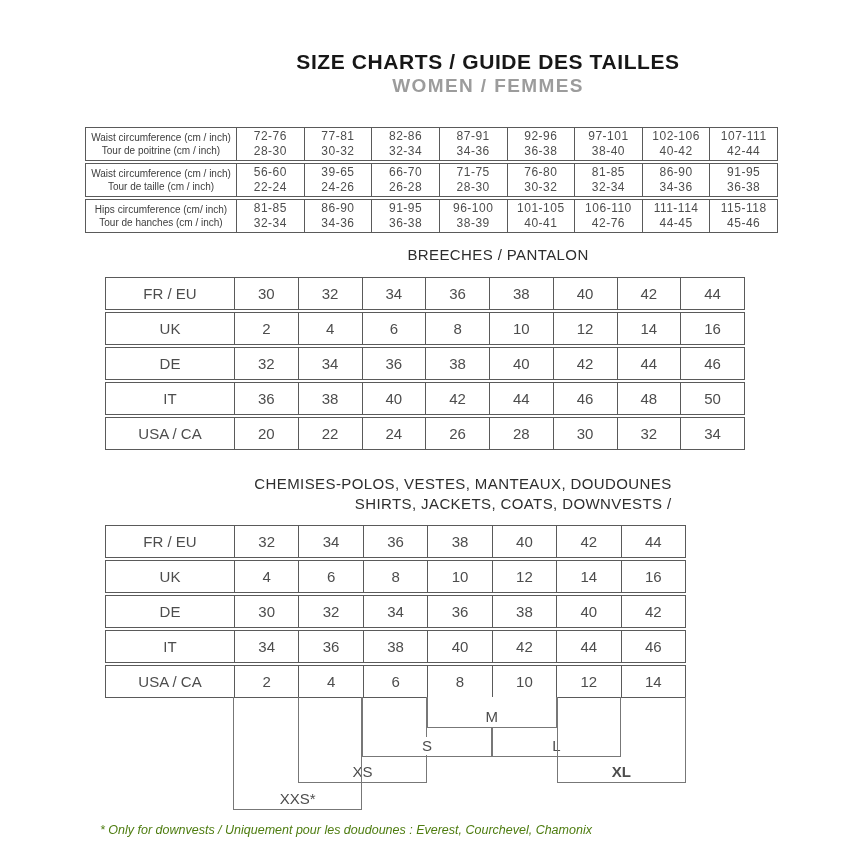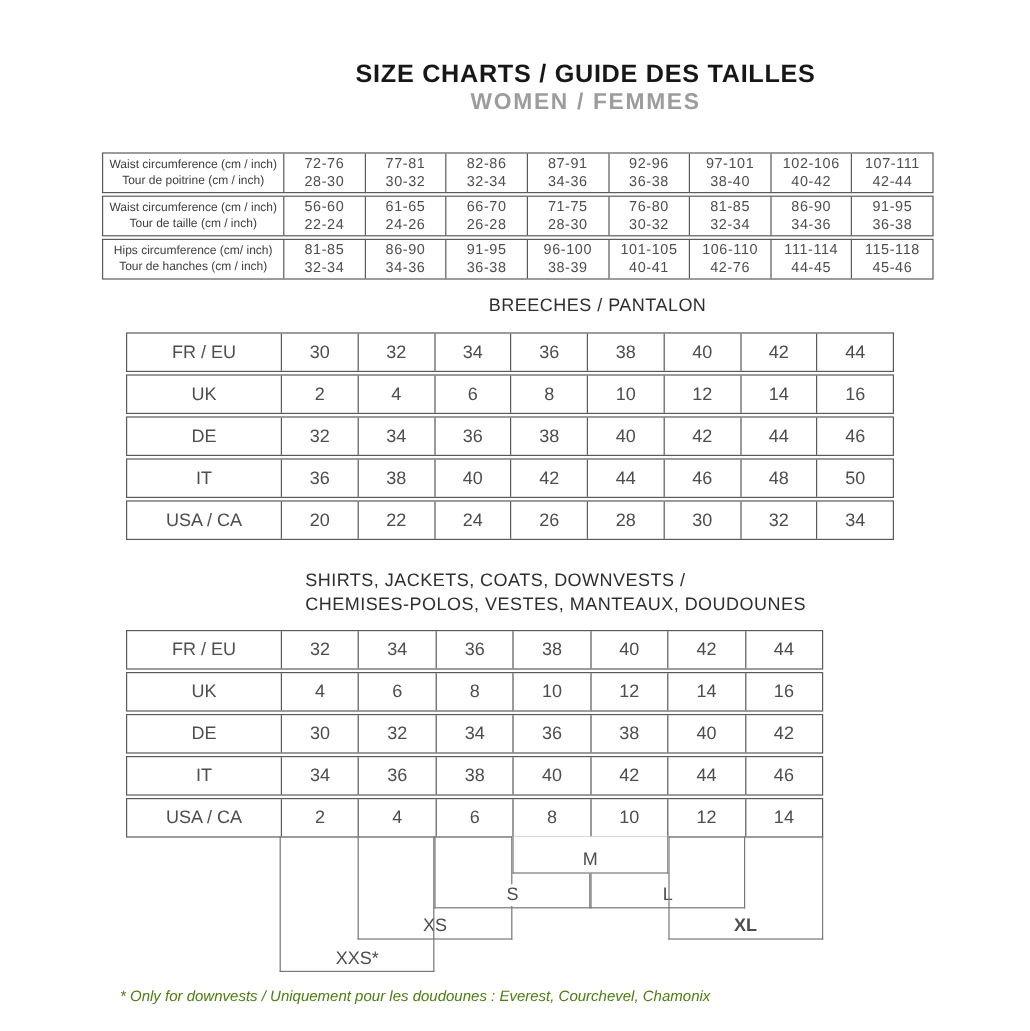--- a/index.html
+++ b/index.html
@@ -33,21 +33,21 @@
     color: #9c9c9c;
     white-space: nowrap;
   }
   .section-heading {
     position: absolute;
     transform: translateX(-50%);
     font-size: 15px;
     letter-spacing: 0.4px;
     color: #2e2e2e;
     white-space: nowrap;
-    text-align: left;
+    text-align: right;
   }
   #breeches-heading { top: 246px; left: 498px; }
   #shirts-heading   { top: 474px; left: 463px; line-height: 20px; }
 
   
   .scan-table { position: absolute; }
   .t-row {
     display: flex;
     border: 1px solid #5a5a5a;
     margin-bottom: 2px;
@@ -165,21 +165,21 @@
       <div class="t-row">
         <div class="t-cell t-label">
           <div class="">Waist circumference (cm / inch)</div>
           <div class="">Tour de taille (cm / inch)</div>
         </div>
         <div class="t-cell t-val">
           <div class="">56-60</div>
           <div class="">22-24</div>
         </div>
         <div class="t-cell t-val">
-          <div class="">61-65</div>
+          <div class="">39-65</div>
           <div class="">24-26</div>
         </div>
         <div class="t-cell t-val">
           <div class="">66-70</div>
           <div class="">26-28</div>
         </div>
         <div class="t-cell t-val">
           <div class="">71-75</div>
           <div class="">28-30</div>
         </div>
@@ -294,22 +294,22 @@
         <div class="t-cell">24</div>
         <div class="t-cell">26</div>
         <div class="t-cell">28</div>
         <div class="t-cell">30</div>
         <div class="t-cell">32</div>
         <div class="t-cell">34</div>
       </div>
     </div>
 
   <div id="shirts-heading" class="section-heading">
+    <div>CHEMISES-POLOS, VESTES, MANTEAUX, DOUDOUNES</div>
     <div>SHIRTS, JACKETS, COATS, DOWNVESTS /</div>
-    <div>CHEMISES-POLOS, VESTES, MANTEAUX, DOUDOUNES</div>
   </div>
 
   <div id="shirts-table" class="scan-table">
       <div class="t-row">
         <div class="t-cell t-label">FR / EU</div>
         <div class="t-cell">32</div>
         <div class="t-cell">34</div>
         <div class="t-cell">36</div>
         <div class="t-cell">38</div>
         <div class="t-cell">40</div>

